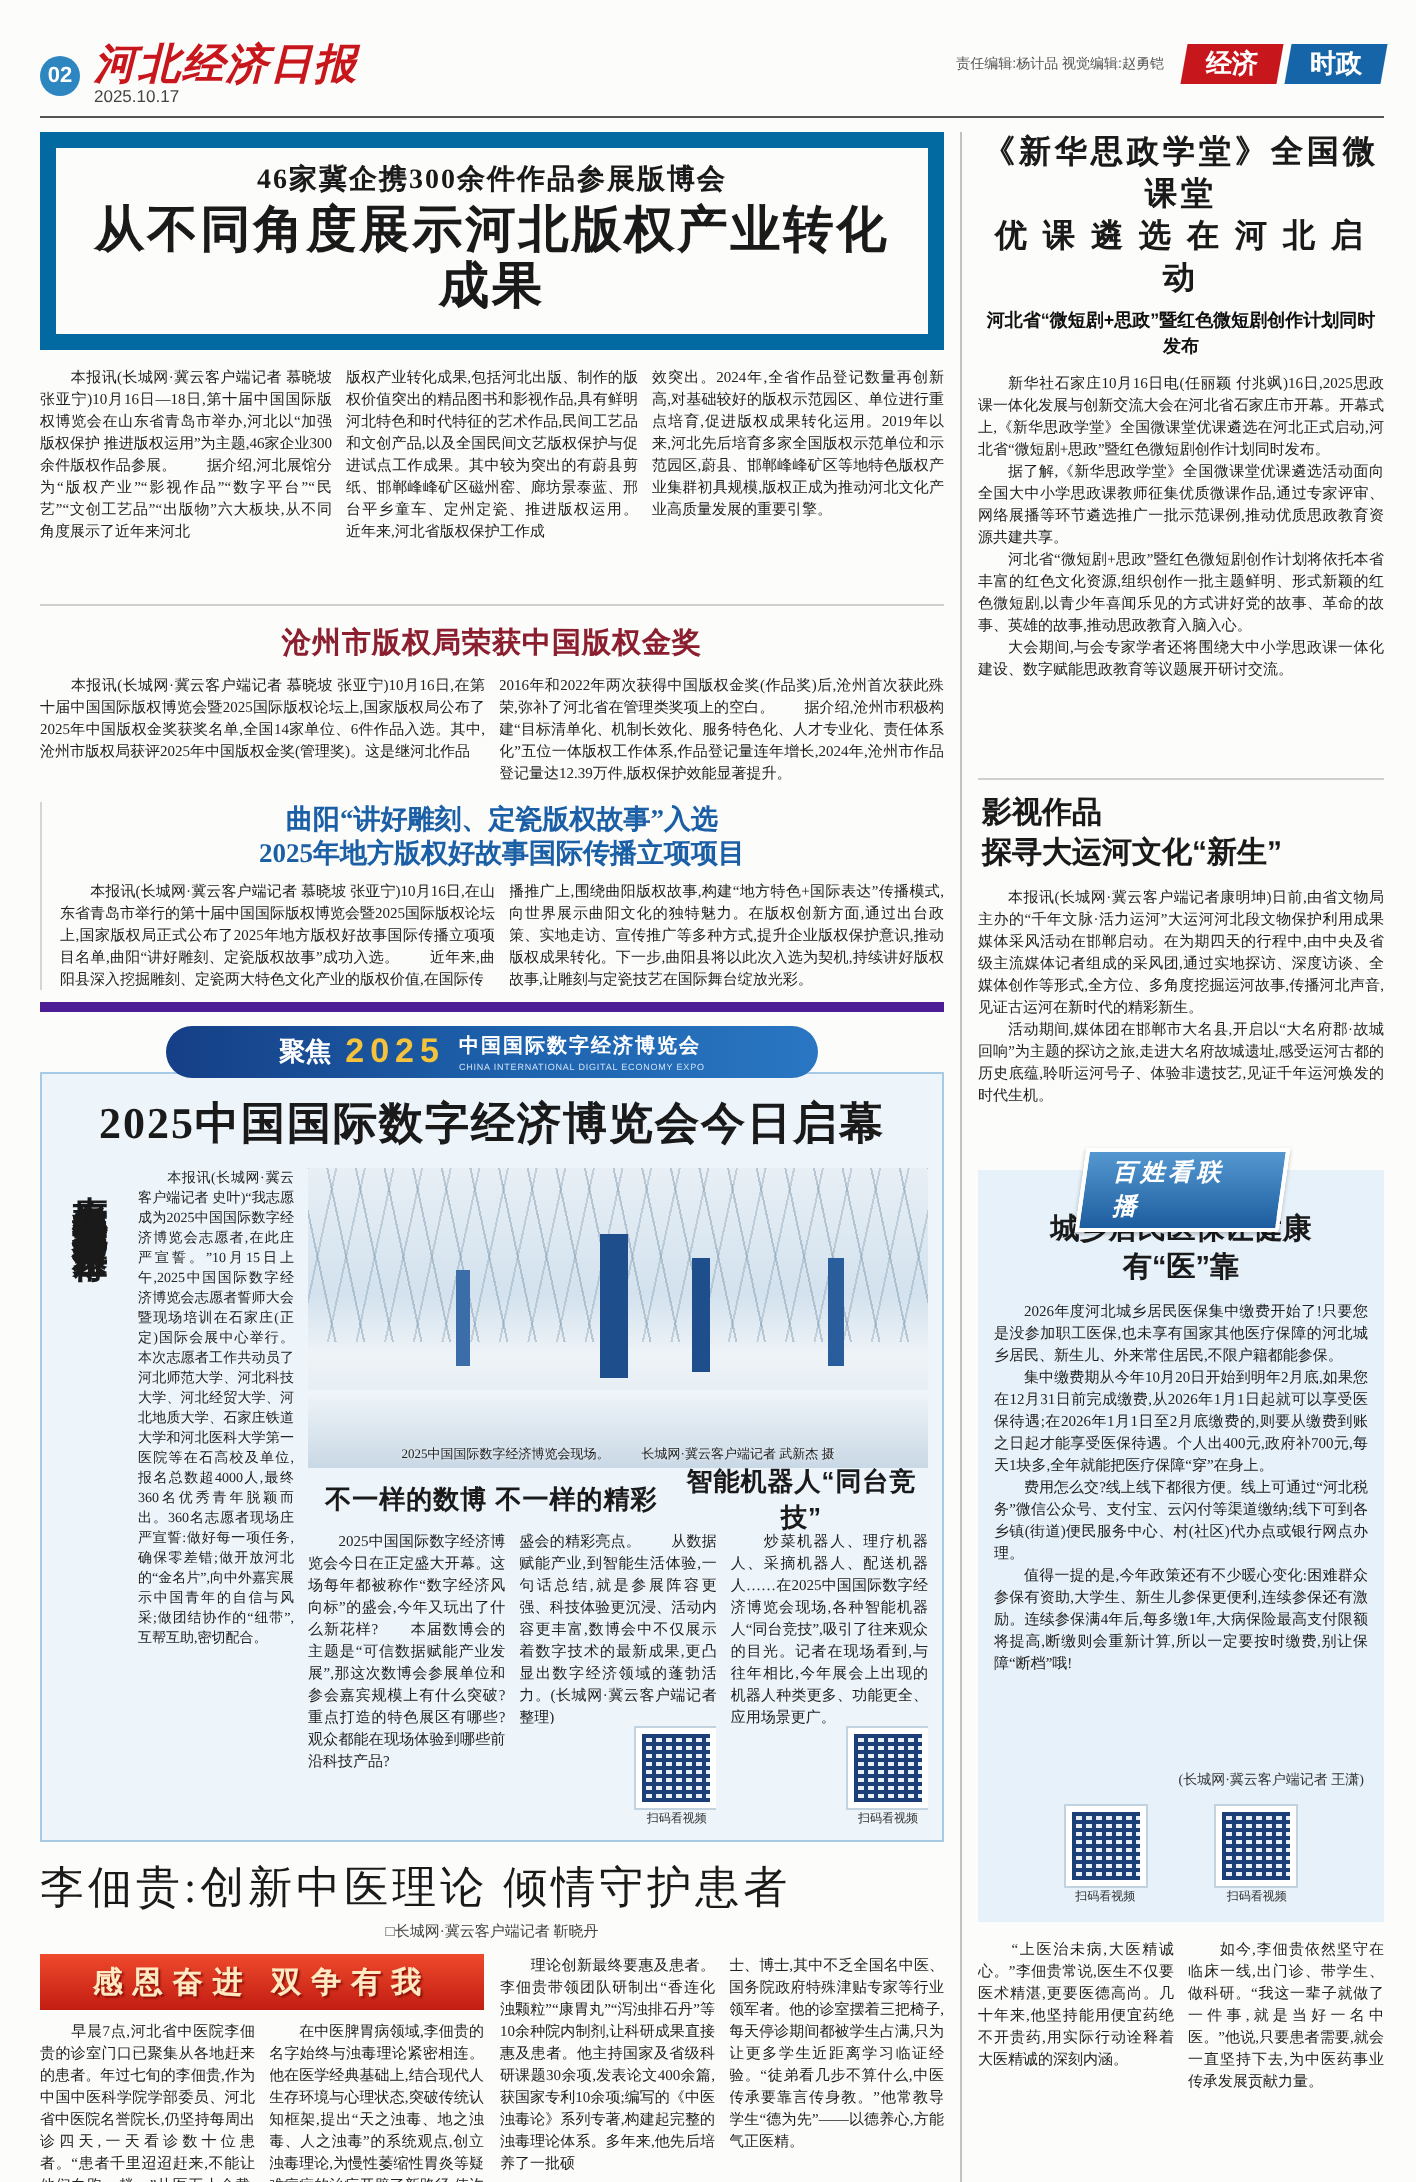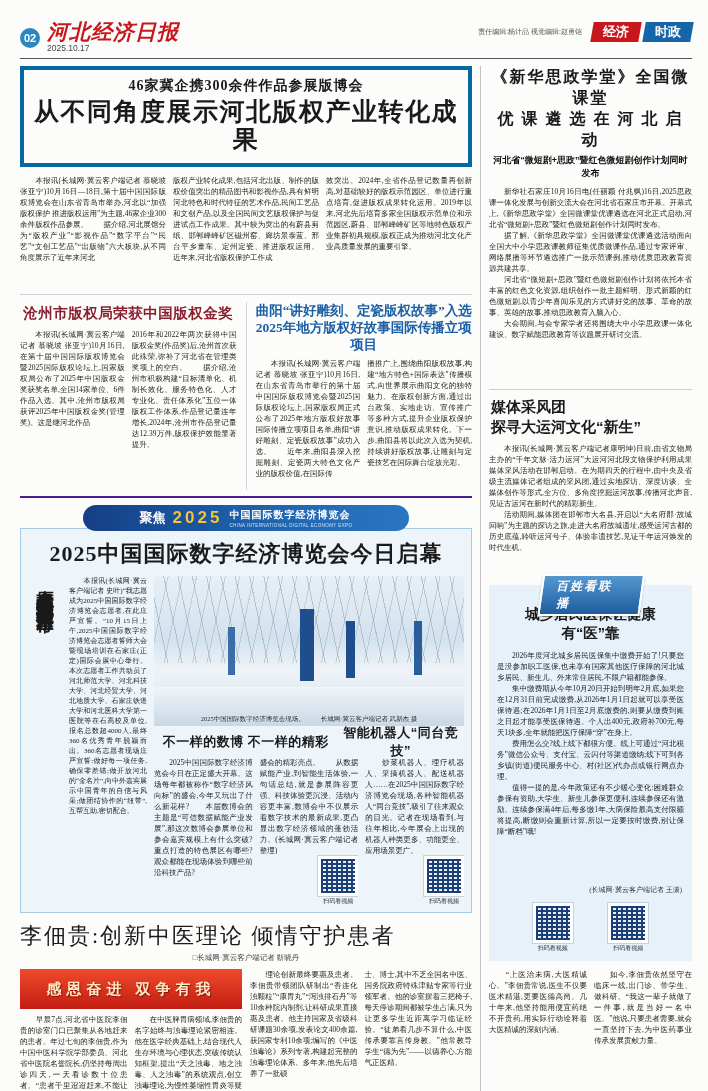--- a/index.html
+++ b/index.html
@@ -30,28 +30,28 @@
   .lcol{width:452px;flex:none;}
   .rcol{flex:1;border-left:1px solid #c2c2c2;padding-left:8px;}
 
   
   .t{font-size:7.5px;line-height:11px;text-align:justify;color:#222;overflow:hidden;}
   .t p{margin:0;text-indent:2em;}
   .cols{display:flex;gap:7px;}
   .cols>div{flex:1;overflow:hidden;}
 
   
-  .lead-box{border:4px solid #0369a1;padding:7px 10px 9px;text-align:center;}
+  .lead-box{border:8px solid #0369a1;padding:7px 10px 9px;text-align:center;}
   .kicker{font-size:14px;font-weight:bold;letter-spacing:1px;}
   .lead-h1{font-size:25px;font-weight:bold;letter-spacing:1.5px;margin-top:3px;line-height:28px;}
   .lead-cols{height:112px;margin:8px 0 7px;}
   .hrule{border-bottom:1px solid #cfcfcf;margin:0 0 7px;}
 
   
-  .row2{display:flex;gap:9px;height:196px;margin-bottom:7px;border-bottom:2px solid #4c1d95;padding-bottom:6px;}
+  .row2{display:flex;gap:9px;height:196px;margin-bottom:7px;border-bottom:5px solid #4c1d95;padding-bottom:6px;flex-direction:column;}
   .row2 article{flex:1;display:flex;flex-direction:column;}
   .row2 article+article{border-left:1px solid #d5d5d5;padding-left:9px;}
   .h-maroon{color:#8b1f2f;font-size:14.5px;font-weight:bold;text-align:center;letter-spacing:.5px;
             white-space:nowrap;margin:2px 0 6px;}
   .h-blue{color:#1b5fa6;font-size:13.5px;font-weight:bold;text-align:center;line-height:17px;margin:0 0 5px;}
   .row2 .cols{flex:1;}
 
   
   .focus-banner{display:flex;align-items:center;justify-content:center;gap:7px;width:326px;height:26px;
        margin:2px auto -3px;background:linear-gradient(90deg,#153f86,#1e63ae 55%,#2a76c2);
@@ -93,21 +93,21 @@
       background:repeating-linear-gradient(0deg,#1c3f77 0 2px,transparent 2px 4px),
                  repeating-linear-gradient(90deg,#1c3f77 0 2px,#e8eef5 2px 5px);}
   .qrcap{font:6px "Liberation Sans",sans-serif;color:#333;margin-top:1px;}
 
   
   .li-art{margin-top:8px;}
   .li-h1{font-size:22px;font-weight:normal;text-align:left;letter-spacing:2px;margin:2px 0 2px;}
   .li-byline{font-size:7.5px;text-align:center;color:#444;margin-bottom:6px;}
   .li-body{display:flex;gap:8px;height:168px;}
   .li-half{flex:1;display:flex;flex-direction:column;}
-  .slogan{height:40px;flex:none;background:linear-gradient(180deg,#ef4a2c,#c21d12);
+  .slogan{height:28px;flex:none;background:linear-gradient(180deg,#ef4a2c,#c21d12);
           display:flex;align-items:center;justify-content:center;color:#ffe9c2;
           font:bold 15px "Liberation Sans",sans-serif;letter-spacing:5px;margin-bottom:5px;
           text-shadow:1px 1px 1px #8d1208;}
   .li-half .cols{flex:1;overflow:hidden;}
 
   
   .rh1{font-size:16px;font-weight:bold;text-align:center;letter-spacing:2px;line-height:21px;}
   .rsub{font:bold 9px "Liberation Sans",sans-serif;text-align:center;margin:4px 0 6px;color:#111;}
   .xinhua .t{height:196px;}
   .rdiv{border-bottom:1px solid #cfcfcf;margin:7px 0;}
@@ -270,21 +270,21 @@
           <p>据了解,《新华思政学堂》全国微课堂优课遴选活动面向全国大中小学思政课教师征集优质微课作品,通过专家评审、网络展播等环节遴选推广一批示范课例,推动优质思政教育资源共建共享。</p>
           <p>河北省“微短剧+思政”暨红色微短剧创作计划将依托本省丰富的红色文化资源,组织创作一批主题鲜明、形式新颖的红色微短剧,以青少年喜闻乐见的方式讲好党的故事、革命的故事、英雄的故事,推动思政教育入脑入心。</p>
           <p>大会期间,与会专家学者还将围绕大中小学思政课一体化建设、数字赋能思政教育等议题展开研讨交流。</p>
         </div>
       </article>
 
       <div class="rdiv"></div>
 
       <article class="media">
         <h2 class="media-h">
-          <span>媒体采风团</span><br>
+          <span>影视作品</span><br>
           <span>探寻大运河文化“新生”</span>
         </h2>
         <div class="t">
           <p>本报讯(长城网·冀云客户端记者康明坤)日前,由省文物局主办的“千年文脉·活力运河”大运河河北段文物保护利用成果媒体采风活动在邯郸启动。在为期四天的行程中,由中央及省级主流媒体记者组成的采风团,通过实地探访、深度访谈、全媒体创作等形式,全方位、多角度挖掘运河故事,传播河北声音,见证古运河在新时代的精彩新生。</p>
           <p>活动期间,媒体团在邯郸市大名县,开启以“大名府郡·故城回响”为主题的探访之旅,走进大名府故城遗址,感受运河古都的历史底蕴,聆听运河号子、体验非遗技艺,见证千年运河焕发的时代生机。</p>
         </div>
       </article>
 
       <section class="bx">
         <div class="badge"><span>百姓看联播</span></div>

